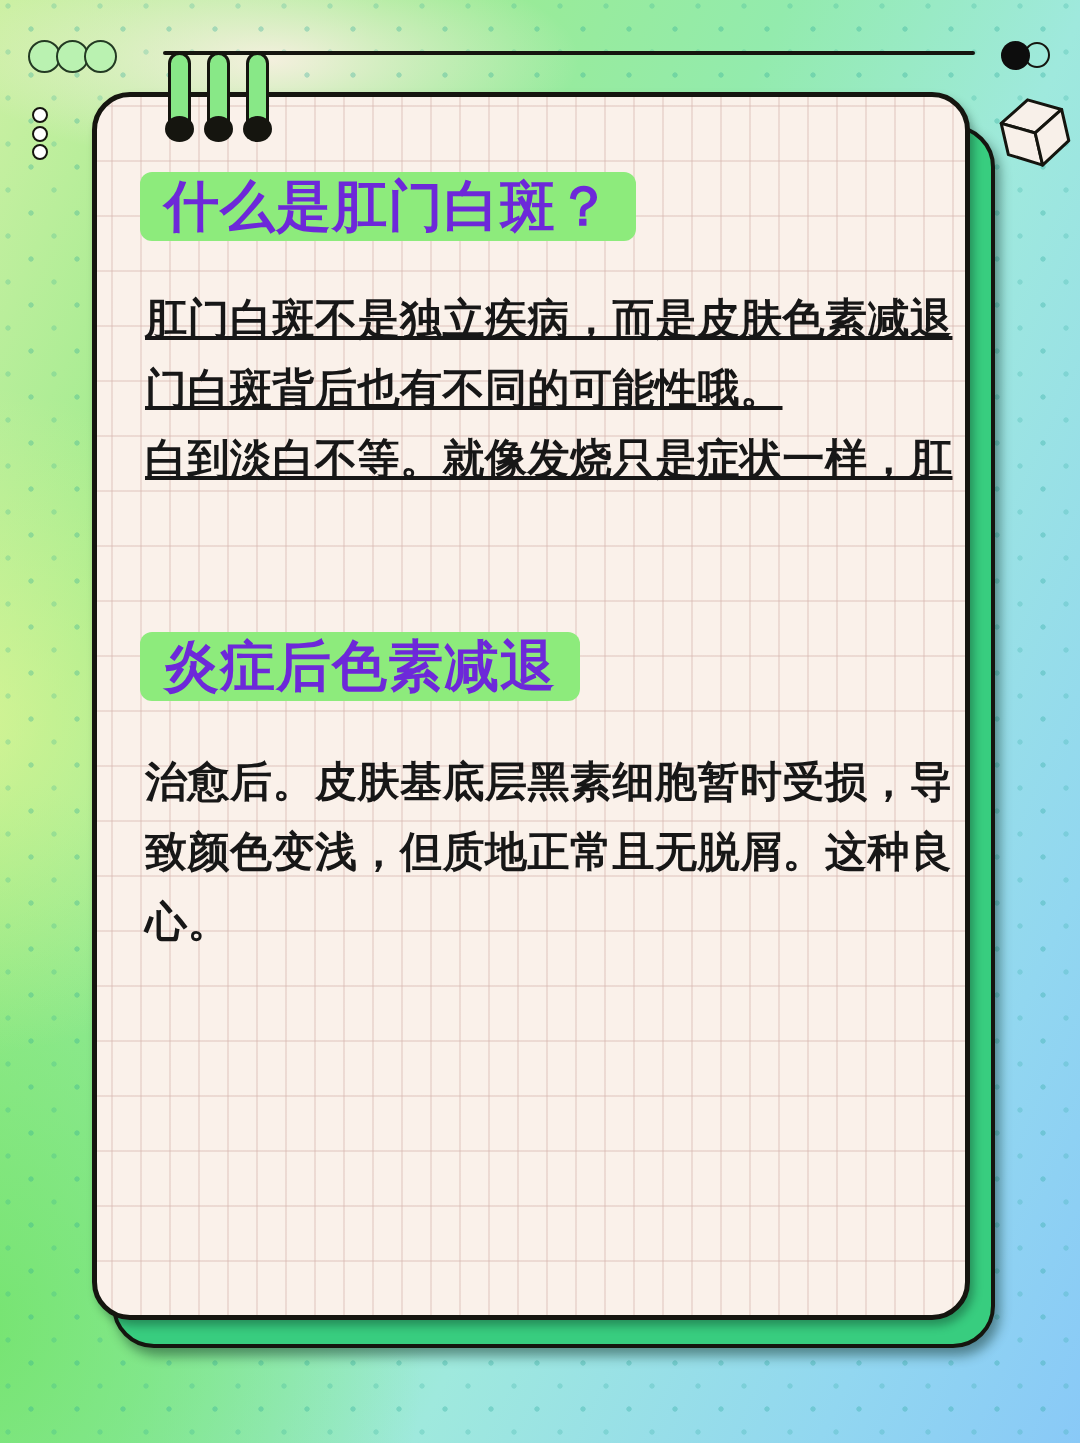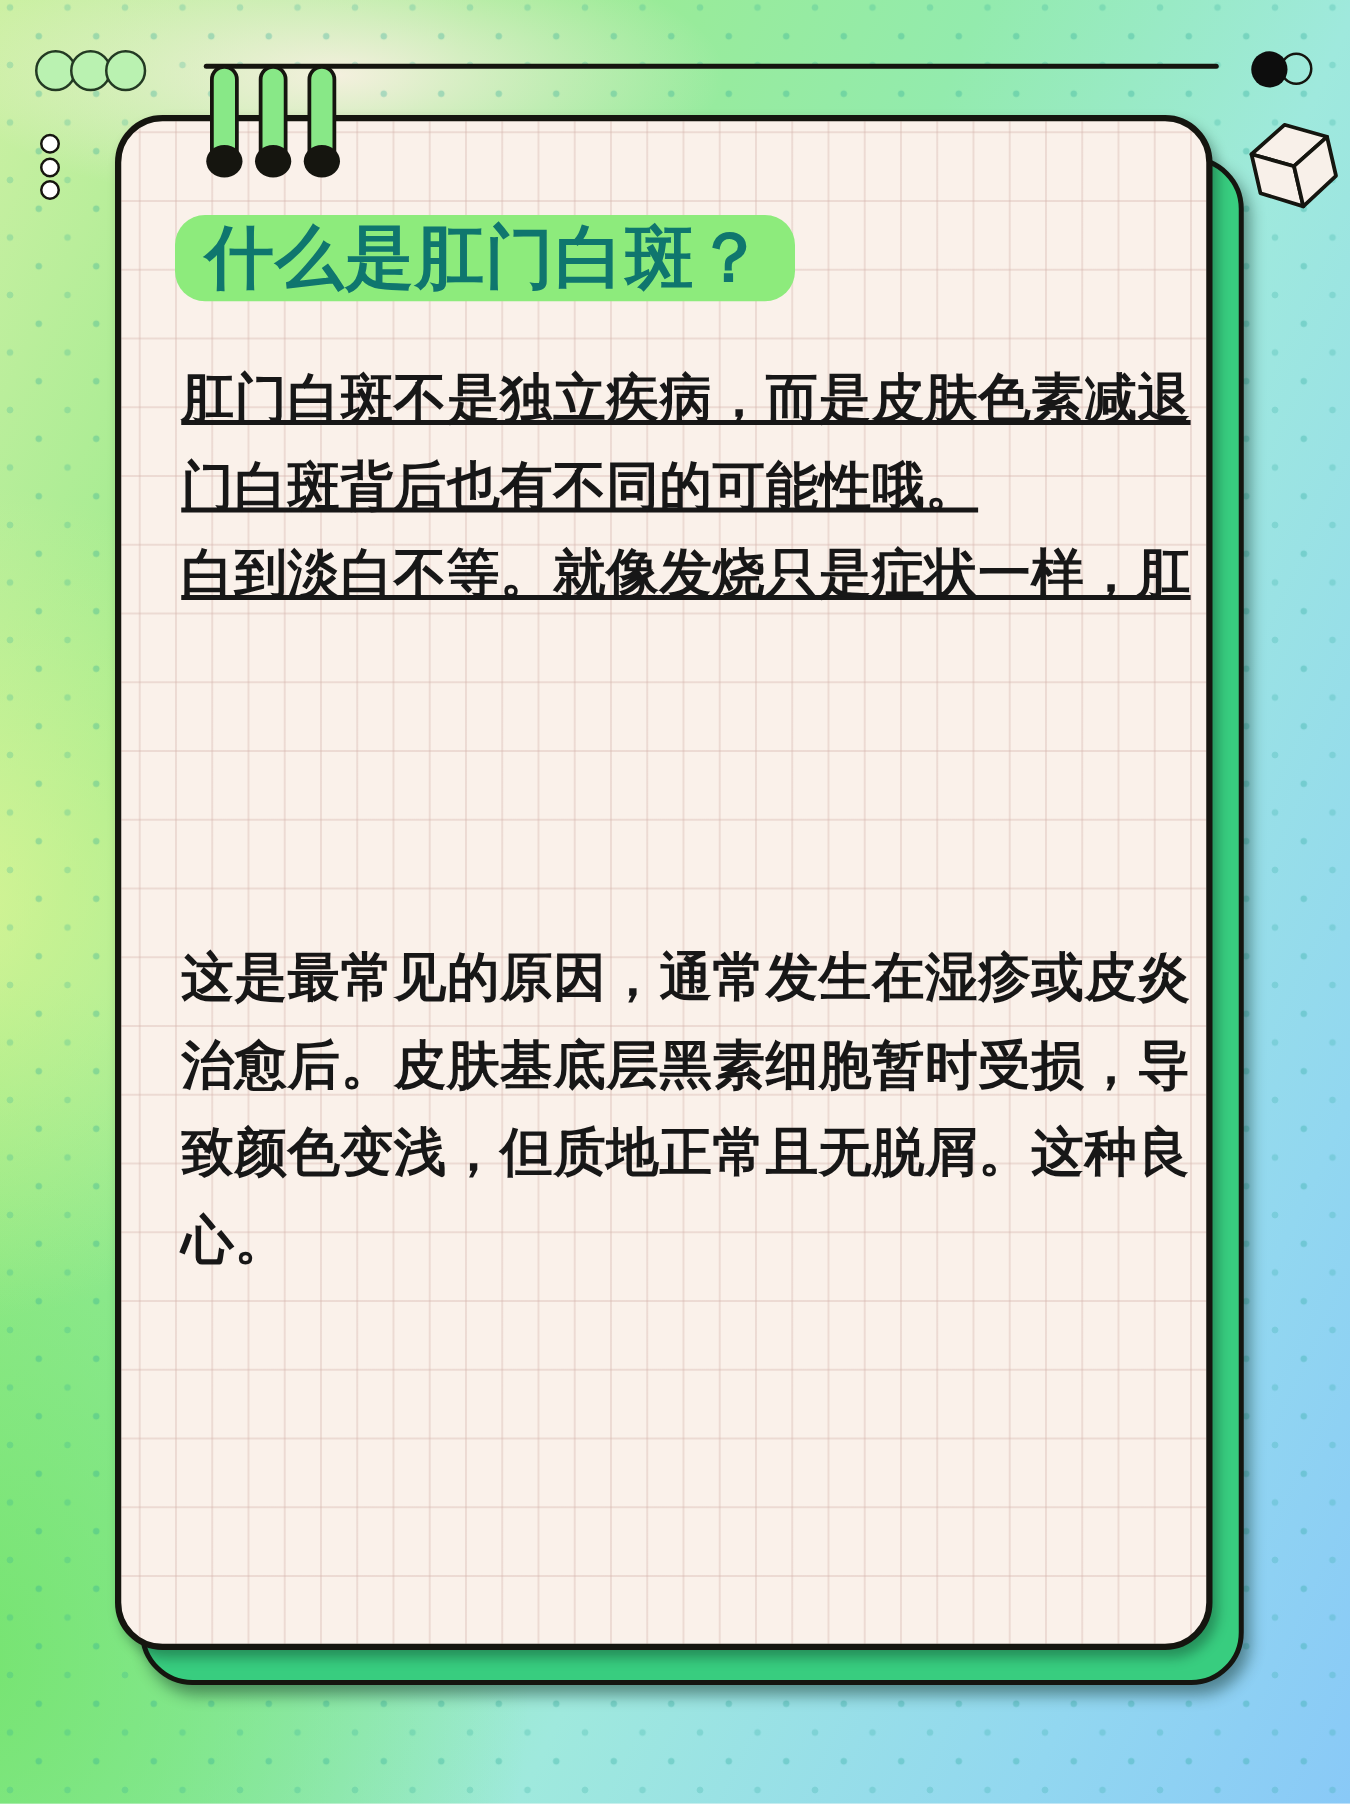--- a/index.html
+++ b/index.html
@@ -41,23 +41,23 @@
     background-image:
       linear-gradient(to right, rgba(214,182,174,.38) 1.5px, transparent 1.5px),
       linear-gradient(to bottom, rgba(214,182,174,.38) 1.5px, transparent 1.5px);
     background-size:29px 55px;
     background-position:14px 8px;
     border:5px solid #15150f;border-radius:38px;
     box-shadow:4px 6px 9px rgba(5,35,25,.35);
   }
   .hl{
     position:absolute;display:inline-block;
-    background:#8deb7c;border-radius:24px;
+    background:#8deb7c;border-radius:12px;
     height:69px;line-height:69px;padding:0 24px;
-    font-size:55px;font-weight:900;color:#0f766e;
+    font-size:55px;font-weight:900;color:#6d28d9;
     letter-spacing:1px;white-space:nowrap;
   }
   .hl.h1{left:43px;top:75px;}
   .hl.h2{left:43px;top:535px;}
   .para{position:absolute;color:#171717;}
   .para.p1{left:48px;top:187px;text-decoration:underline;}
   .para.p2{left:48px;top:650px;}
   .pline{
     height:70px;line-height:70px;font-size:42px;font-weight:600;
     letter-spacing:.5px;white-space:nowrap;
@@ -109,23 +109,23 @@
 
   <div class="note-card">
     <span class="hl h1">什么是肛门白斑？</span>
 
     <div class="para p1">
       <div class="pline">肛门白斑不是独立疾病，而是皮肤色素减退</div>
       <div class="pline">门白斑背后也有不同的可能性哦。</div>
       <div class="pline">白到淡白不等。就像发烧只是症状一样，肛</div>
     </div>
 
+    <span class="hl h2">炎症后色素减退</span>
 
     <div class="para p2">
-      <div class="pline">这是最常见的原因，通常发生在湿疹或皮炎</div>
       <div class="pline">治愈后。皮肤基底层黑素细胞暂时受损，导</div>
       <div class="pline">致颜色变浅，但质地正常且无脱屑。这种良</div>
       <div class="pline">心。</div>
     </div>
   </div>
 
   <div class="clip c1">
       <div class="hole"></div>
     </div>
   <div class="clip c2">

